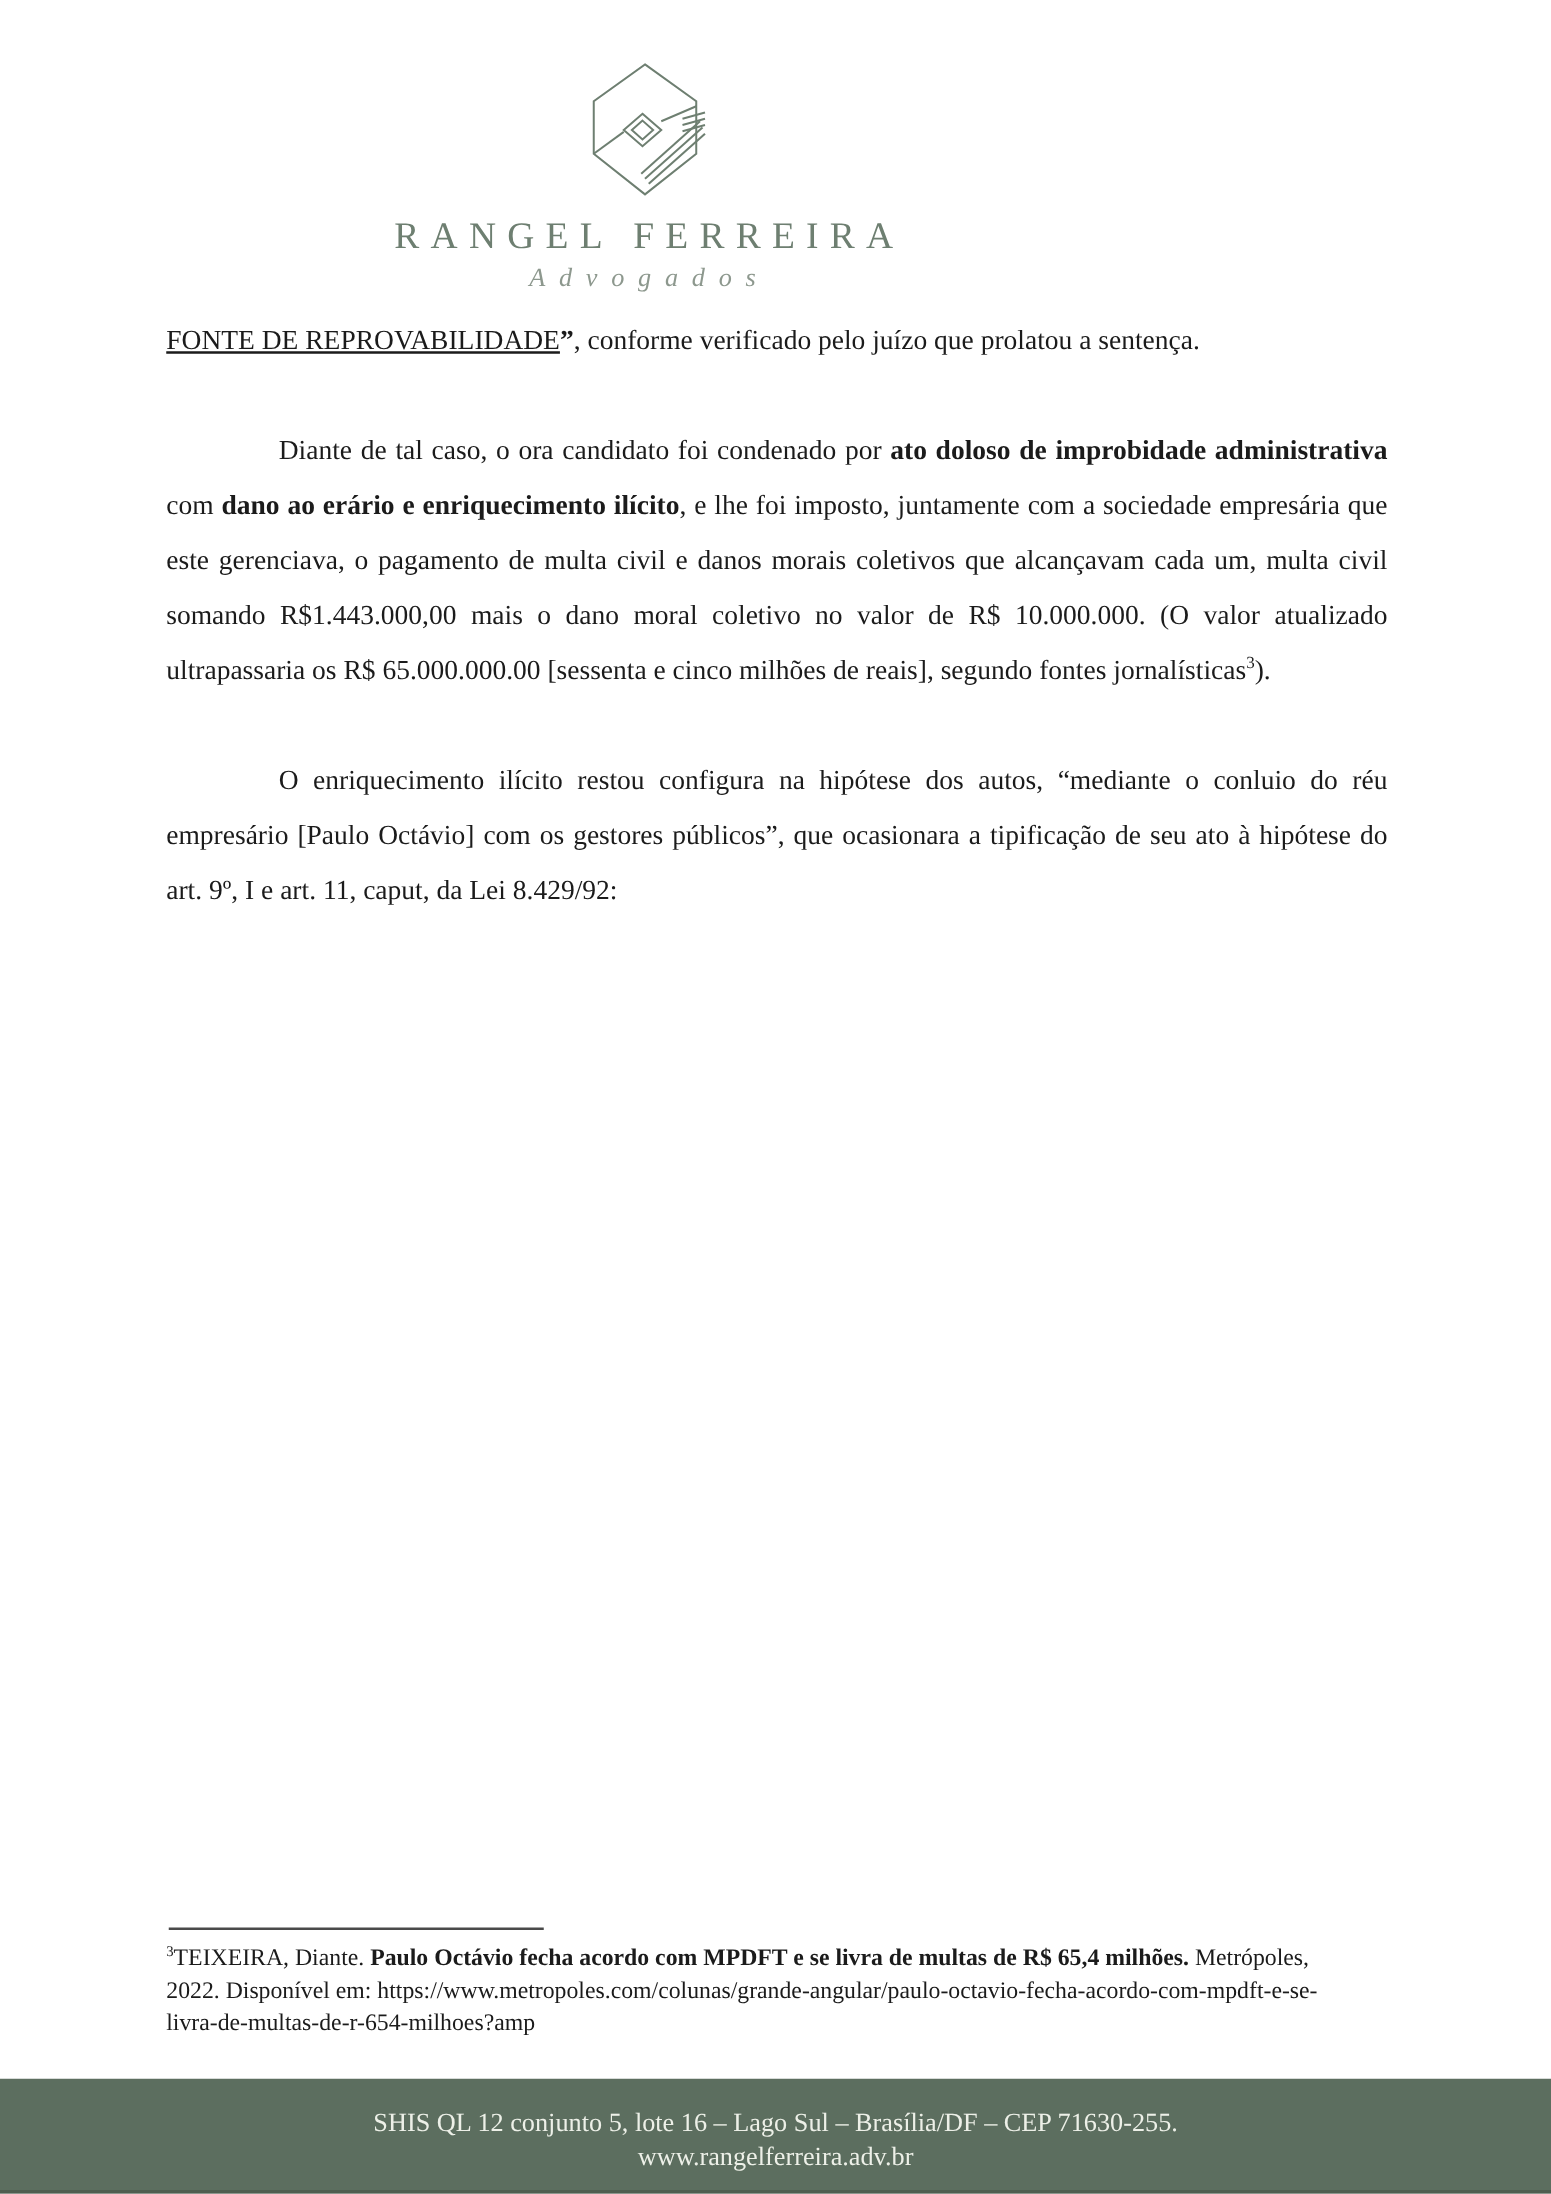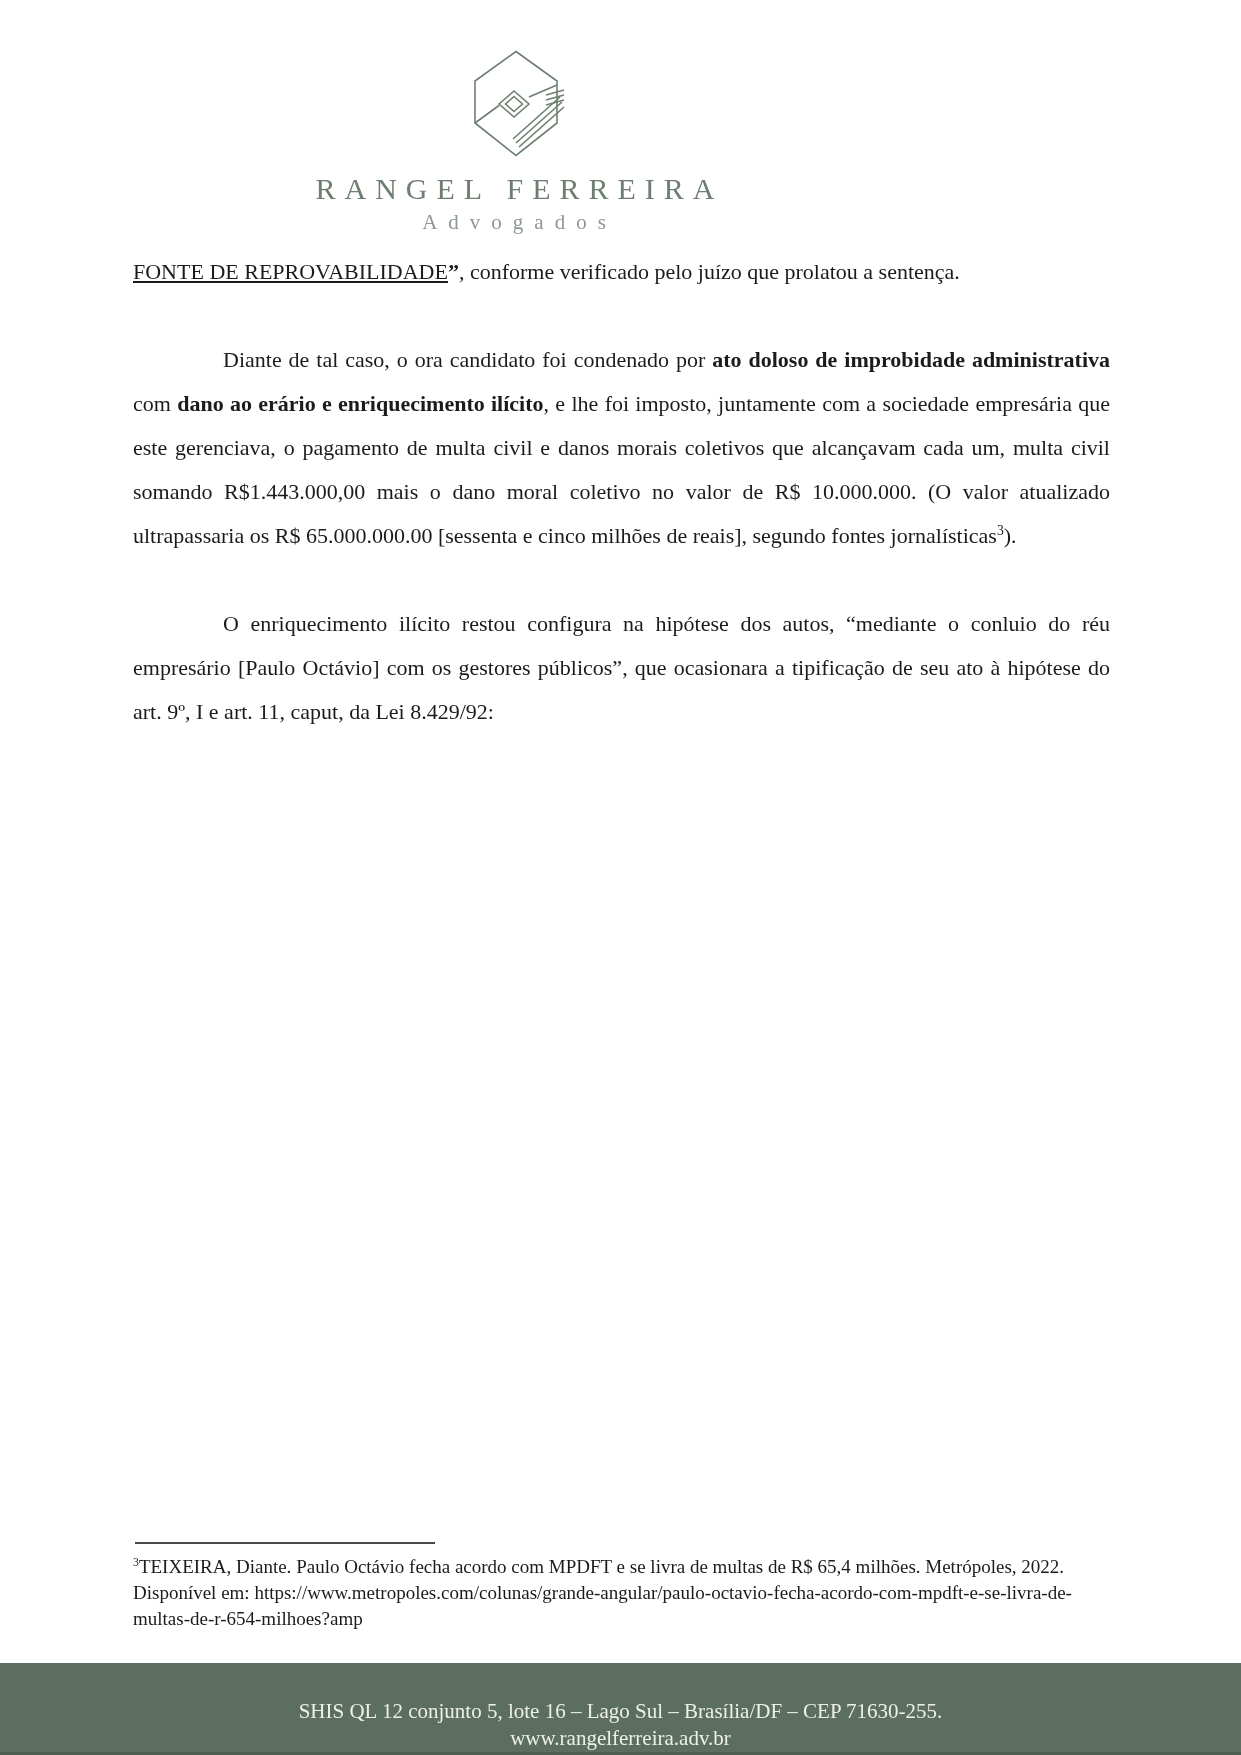--- a/index.html
+++ b/index.html
@@ -24,20 +24,21 @@
     letter-spacing:9px;
     color:#6E7F71;
     font-family:"Liberation Serif", serif;
   }
   .logo-subtitle {
     margin-top:4px;
     font-size:21px;
     letter-spacing:11px;
     color:#8D988E;
     font-family:"Liberation Serif", serif;
+    font-style:italic;
   }
 
   
   .doc-body {
     position:absolute;
     left:133px; top:250px;
     width:977px;
     font-size:22px;
     line-height:44px;
     text-align:justify;
@@ -74,21 +75,21 @@
   .page-footer {
     position:absolute;
     left:0; top:1663px;
     width:1241px; height:92px;
     background:#5C6E5F;
     color:#EDF0E8;
     text-align:center;
     font-size:21px;
     line-height:27px;
   }
-  .page-footer .footer-inner { padding-top:35px; }
+  .page-footer .footer-inner { padding-top:22px; }
   .page-footer-edge {
     position:absolute; left:0; bottom:0;
     width:100%; height:3px;
     background:#4E5E50;
   }
 </style>
 </head>
 <body>
 
 <div class="page">
@@ -120,21 +121,21 @@
     <p><span style="font-weight: normal; text-decoration: underline;">FONTE DE REPROVABILIDADE</span><span style="font-weight: bold;">”</span><span>, conforme verificado pelo juízo que prolatou a sentença.</span></p>
 
     <p class="para-indent"><span>Diante de tal caso, o ora candidato foi condenado por </span><span style="font-weight: bold;">ato doloso de improbidade administrativa</span><span> com </span><span style="font-weight: bold;">dano ao erário e enriquecimento ilícito</span><span>, e lhe foi imposto, juntamente com a sociedade empresária que este gerenciava, o pagamento de multa civil e danos morais coletivos que alcançavam cada um, multa civil somando R$1.443.000,00 mais o dano moral coletivo no valor de R$ 10.000.000. (O valor atualizado ultrapassaria os R$ 65.000.000.00 [sessenta e cinco milhões de reais], segundo fontes jornalísticas</span><sup>3</sup><span>).</span></p>
 
 
     <p class="para-indent"><span>O enriquecimento ilícito restou configura na hipótese dos autos, “mediante o conluio do réu empresário [Paulo Octávio] com os gestores públicos”, que ocasionara a tipificação de seu ato à hipótese do art. 9º, I e art. 11, caput, da Lei 8.429/92:</span></p>
   </div>
 
   <div class="footnote">
     <div class="footnote-separator"></div>
-    <div><sup>3</sup><span>TEIXEIRA, Diante. </span><span style="font-weight: normal;">Paulo Octávio fecha acordo com MPDFT e se livra de multas de R$ 65,4 milhões.</span><span> Metrópoles, 2022. Disponível em: https://www.metropoles.com/colunas/grande-angular/paulo-octavio-fecha-acordo-com-mpdft-e-se-livra-de-multas-de-r-654-milhoes?amp</span></div>
+    <div><sup>3</sup><span>TEIXEIRA, Diante. </span><span style="font-weight: bold;">Paulo Octávio fecha acordo com MPDFT e se livra de multas de R$ 65,4 milhões.</span><span> Metrópoles, 2022. Disponível em: https://www.metropoles.com/colunas/grande-angular/paulo-octavio-fecha-acordo-com-mpdft-e-se-livra-de-multas-de-r-654-milhoes?amp</span></div>
   </div>
 
   <div class="page-footer">
     <div class="footer-inner">
       <div>SHIS QL 12 conjunto 5, lote 16 – Lago Sul – Brasília/DF – CEP 71630-255.</div>
       <div>www.rangelferreira.adv.br</div>
     </div>
     <div class="page-footer-edge"></div>
   </div>
 

